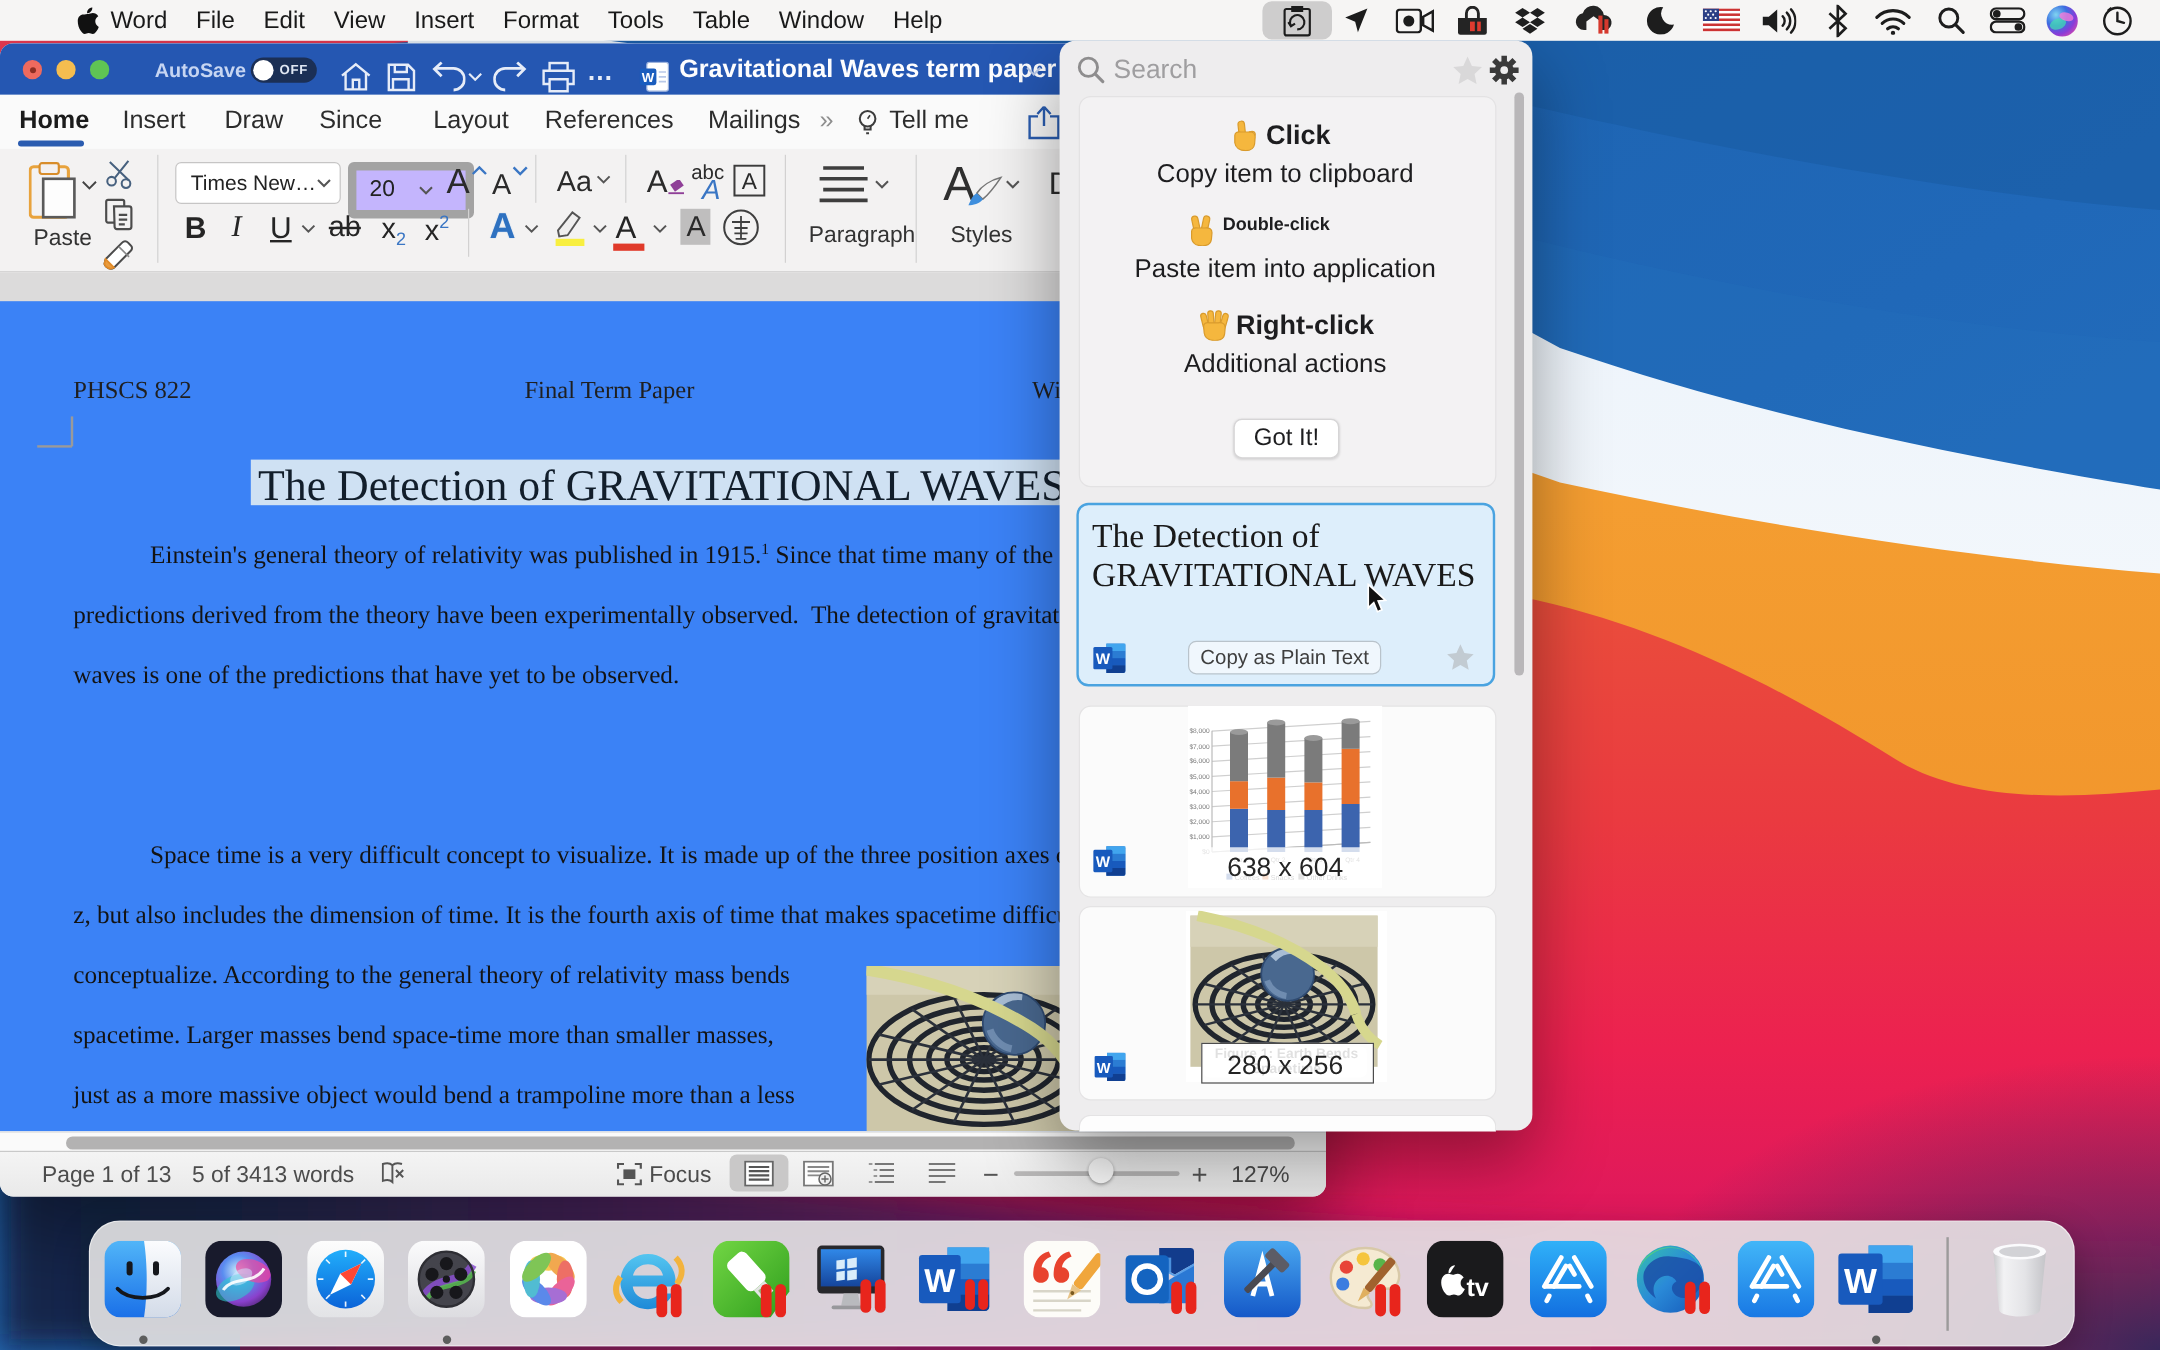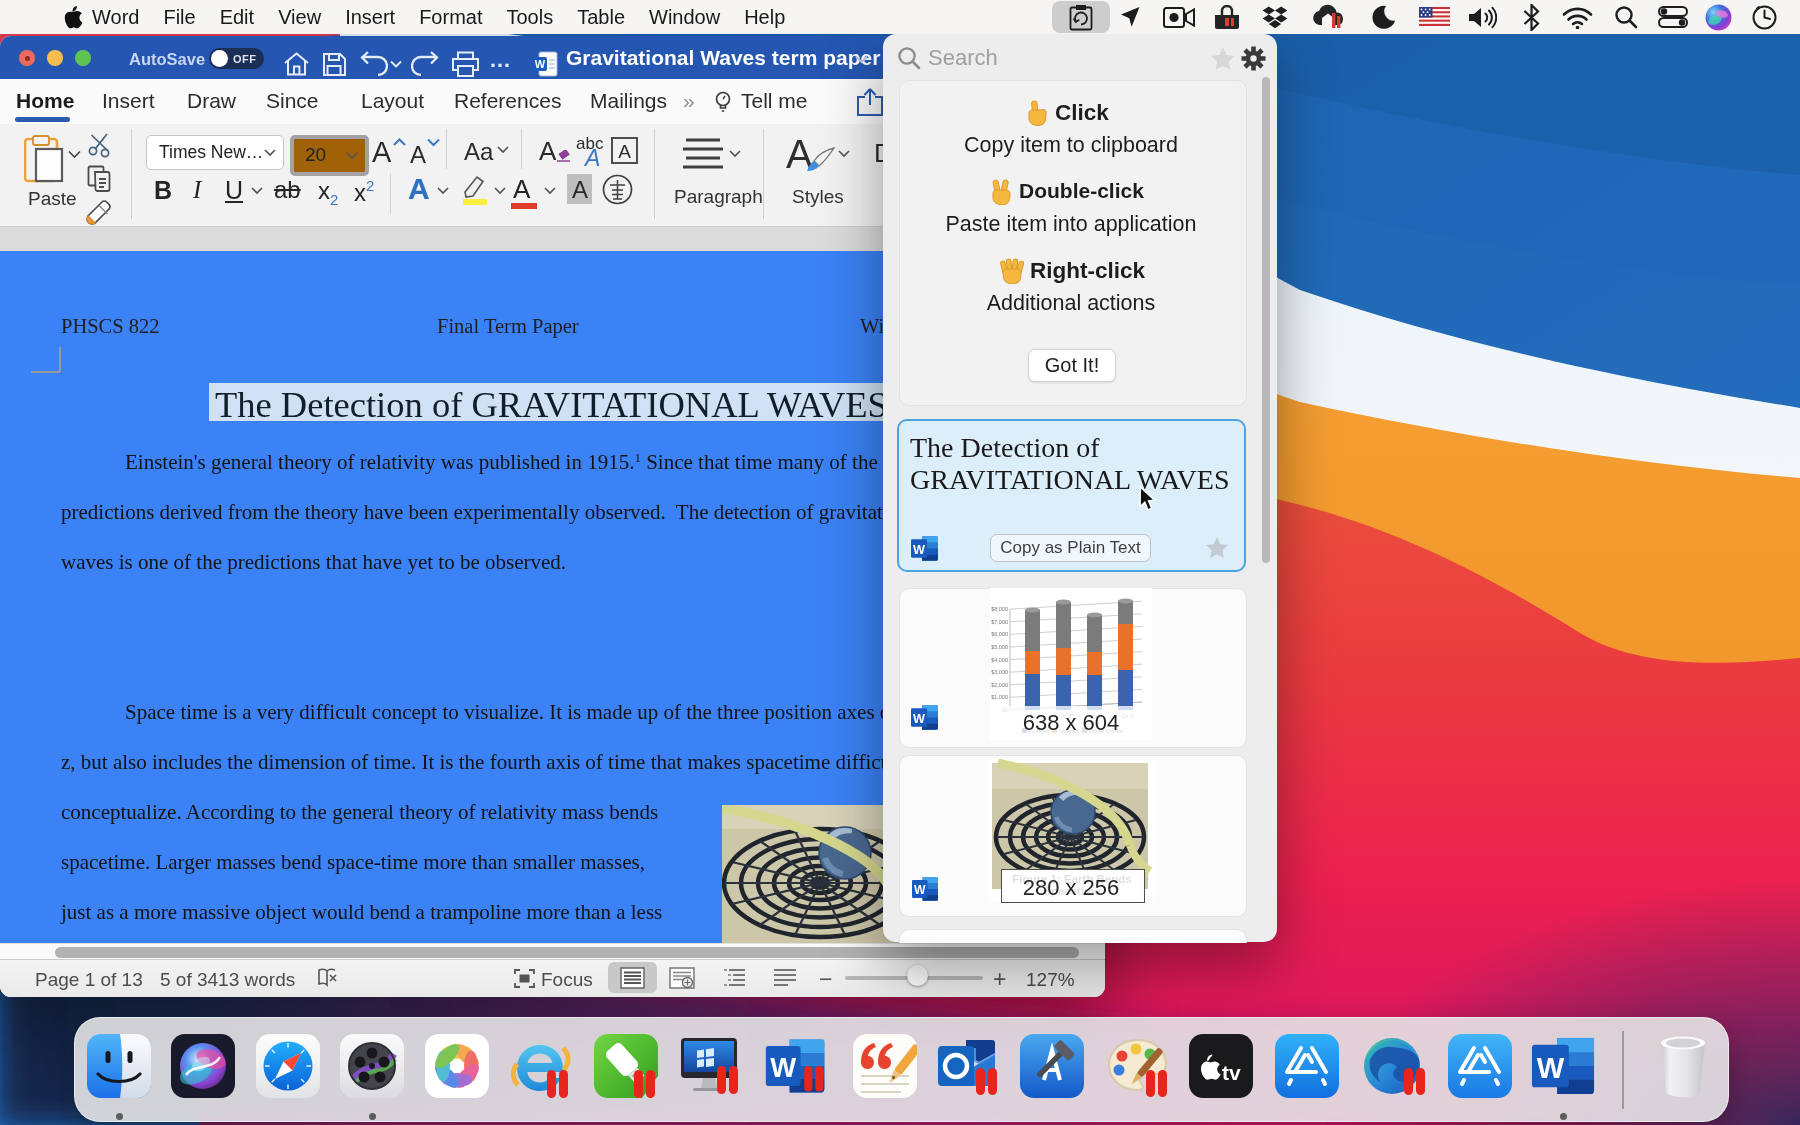--- a/index.html
+++ b/index.html
@@ -315,21 +315,21 @@
       <path d="M13,7.5 l8.5,8.5" stroke="#888" stroke-width="1.4"></path>
     </svg>
     <div class="abs" style="left:131px;top:5px;width:1px;height:90px;background:#d2d1d1;"></div>
 
     <div class="abs" style="left:146px;top:11px;width:136px;height:33px;background:#fff;border:1px solid #c6c5c5;border-radius:5px;">
       <div class="abs" style="left:12px;top:6px;font-size:17.5px;color:#222;">Times New…</div>
       <svg class="abs" style="left:117px;top:13px" width="12" height="8" viewBox="0 0 12 8">
           <path d="M1,1 L6,6 L11,1" fill="none" stroke="#555" stroke-width="1.7"></path>
         </svg>
     </div>
-    <div class="abs" style="left:290px;top:11px;width:71px;height:33px;background:#a16207;border:4px solid #a3a3a3;border-radius:5px;">
+    <div class="abs" style="left:290px;top:11px;width:71px;height:33px;background:#c4b5fd;border:7px solid #a3a3a3;border-radius:5px;padding-left:20px;">
       <div class="abs" style="left:11px;top:5px;font-size:19px;color:#222;">20</div>
       <svg class="abs" style="left:52px;top:13px" width="12" height="8" viewBox="0 0 12 8">
           <path d="M1,1 L6,6 L11,1" fill="none" stroke="#555" stroke-width="1.7"></path>
         </svg>
     </div>
     <div class="abs" style="left:372px;top:12px;font-size:29px;color:#2b2b2b;">A</div>
     <svg class="abs" style="left:393px;top:14px" width="13" height="9" viewBox="0 0 13 9">
         <path d="M1,7 L6.5,1.5 L12,7" fill="none" stroke="#3a76c4" stroke-width="2"></path>
       </svg>
     <div class="abs" style="left:410px;top:17px;font-size:24px;color:#2b2b2b;">A</div>
@@ -559,21 +559,21 @@
   </svg>
   <div class="abs" style="left:172px;top:66px;font-size:22.5px;font-weight:bold;color:#1d1d1f;">Click</div>
   <div class="abs" style="left:0;top:99px;width:376px;text-align:center;font-size:21.5px;color:#1d1d1f;">Copy item to clipboard</div>
   <svg class="abs" style="left:106px;top:145px" width="24" height="26" viewBox="0 0 24 26">
     <g fill="#f5b73e" stroke="#d99b2c" stroke-width="1">
       <rect x="5" y="1" width="5.2" height="14" rx="2.6" transform="rotate(-12 7.5 8)"></rect>
       <rect x="13" y="1" width="5.2" height="14" rx="2.6" transform="rotate(12 16 8)"></rect>
       <path d="M4,14 C4,11.5 6,10.5 9,11 L15,11 C19,10.5 21,12 21,15 L20.5,20.5 C20,24 17,25.8 13,25.8 C8,25.8 4.5,23.5 4,19.5 Z"></path>
     </g>
   </svg>
-  <div class="abs" style="left:136px;top:145px;font-size:21px;font-weight:bold;color:#1d1d1f;">Double-click</div>
+  <div class="abs" style="left:136px;top:145px;font-size:15px;font-weight:bold;color:#1d1d1f;">Double-click</div>
   <div class="abs" style="left:0;top:178px;width:376px;text-align:center;font-size:21.5px;color:#1d1d1f;">Paste item into application</div>
   <svg class="abs" style="left:116px;top:224px" width="25" height="26" viewBox="0 0 25 26">
     <g fill="#f5b73e" stroke="#d99b2c" stroke-width="1">
       <rect x="2.5" y="3" width="4.6" height="13" rx="2.3" transform="rotate(-14 4.8 9)"></rect>
       <rect x="7.8" y="1" width="4.6" height="14" rx="2.3" transform="rotate(-4 10 8)"></rect>
       <rect x="13.6" y="1" width="4.6" height="14" rx="2.3" transform="rotate(6 16 8)"></rect>
       <rect x="19" y="3" width="4.6" height="13" rx="2.3" transform="rotate(16 21 9)"></rect>
       <path d="M4,14 C4,11.5 6,10.5 9,11 L16,11 C20,10.5 22,12 22,15 L21.5,20.5 C21,24 18,25.8 13.5,25.8 C8.5,25.8 5,23.5 4.5,19.5 Z"></path>
     </g>
   </svg>

